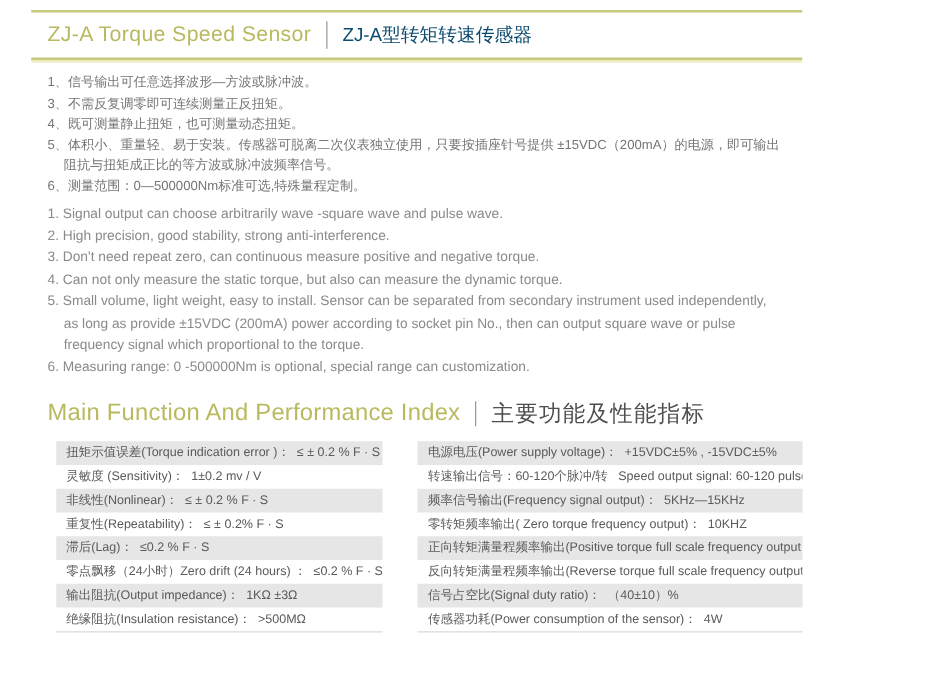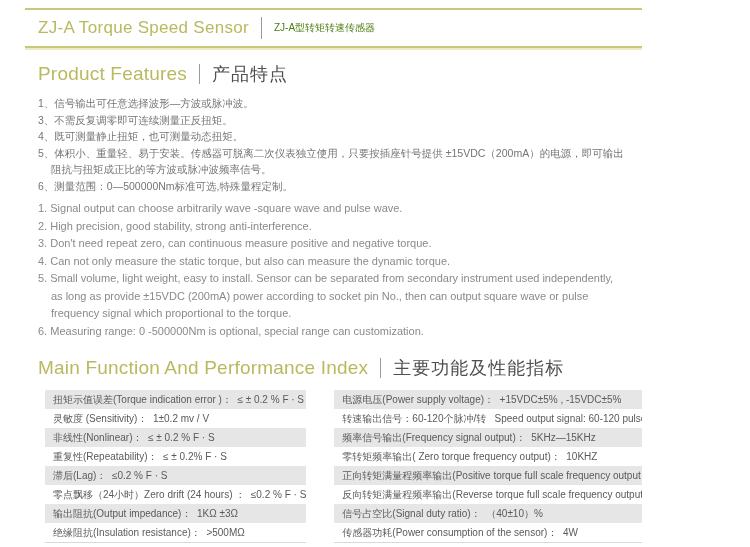--- a/index.html
+++ b/index.html
@@ -9,21 +9,21 @@
   
   .rule-top{position:absolute;left:25px;right:0;top:8px;height:2px;background:#c9c97b;}
   .rule-header{position:absolute;left:25px;right:0;top:46px;height:4px;}
   .rule-header .dark{height:2px;background:#c9c97b;}
   .rule-header .light{height:2px;background:#ecebc2;}
 
   
   .hdr{position:absolute;left:38px;top:17px;display:flex;align-items:center;}
   .hdr .t-en{color:#b9b960;font-size:17px;letter-spacing:.3px;}
   .hdr .vsep{width:1px;height:22px;background:#9a9a9a;margin:0 12px;}
-  .hdr .t-zh{color:#4d7c0f;font-size:10px;}
+  .hdr .t-zh{color:#0c4a6e;font-size:15px;}
 
   .content{position:absolute;left:38px;right:18px;top:56px;}
 
   
   .sec-h{display:flex;align-items:center;margin:6px 0 9px 0;}
   .sec-h .h-en{color:#b9b960;font-size:19px;letter-spacing:.2px;}
   .sec-h .vsep{width:1px;height:20px;background:#9a9a9a;margin:0 12px;}
   .sec-h .h-zh{color:#4f4f4f;font-size:18px;letter-spacing:1px;}
 
   
@@ -57,25 +57,20 @@
   </div>
 
   <div class="rule-header">
     <div class="dark"></div>
     <div class="light"></div>
   </div>
 
   <div class="content">
 
     <div>
-      <div class="sec-h">
-        <span class="h-en">Product Features</span>
-        <span class="vsep"></span>
-        <span class="h-zh">产品特点</span>
-      </div>
 
       <ul class="feat zh">
         <li>1、信号输出可任意选择波形—方波或脉冲波。</li>
         <li>3、不需反复调零即可连续测量正反扭矩。</li>
         <li>4、既可测量静止扭矩，也可测量动态扭矩。</li>
         <li>5、体积小、重量轻、易于安装。传感器可脱离二次仪表独立使用，只要按插座针号提供 ±15VDC（200mA）的电源，即可输出阻抗与扭矩成正比的等方波或脉冲波频率信号。</li>
         <li>6、测量范围：0—500000Nm标准可选,特殊量程定制。</li>
       </ul>
 
       <ul class="feat en">

